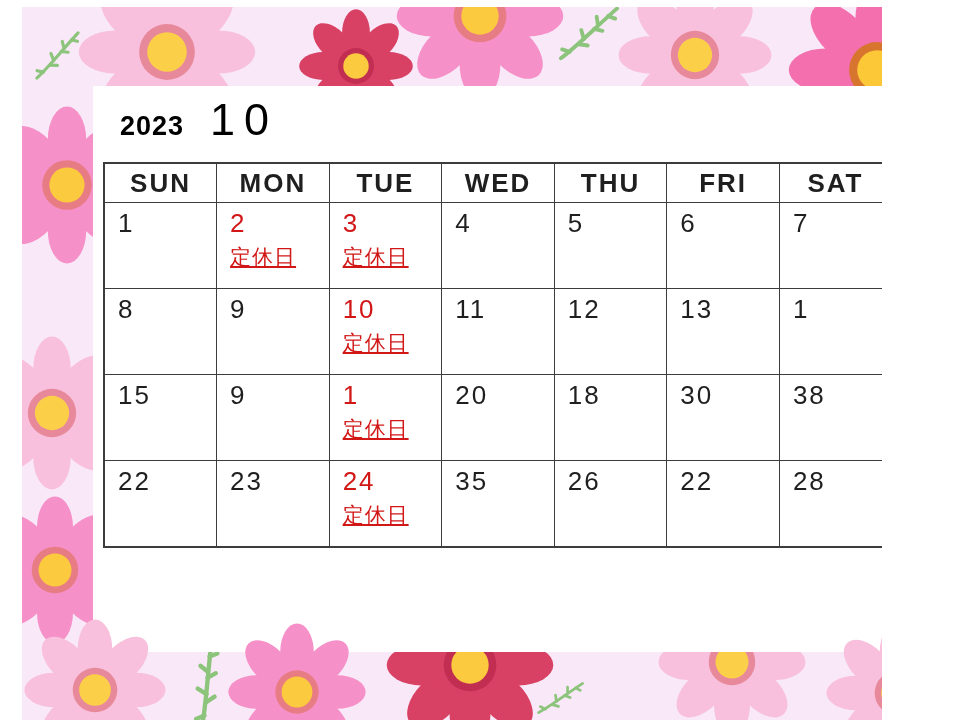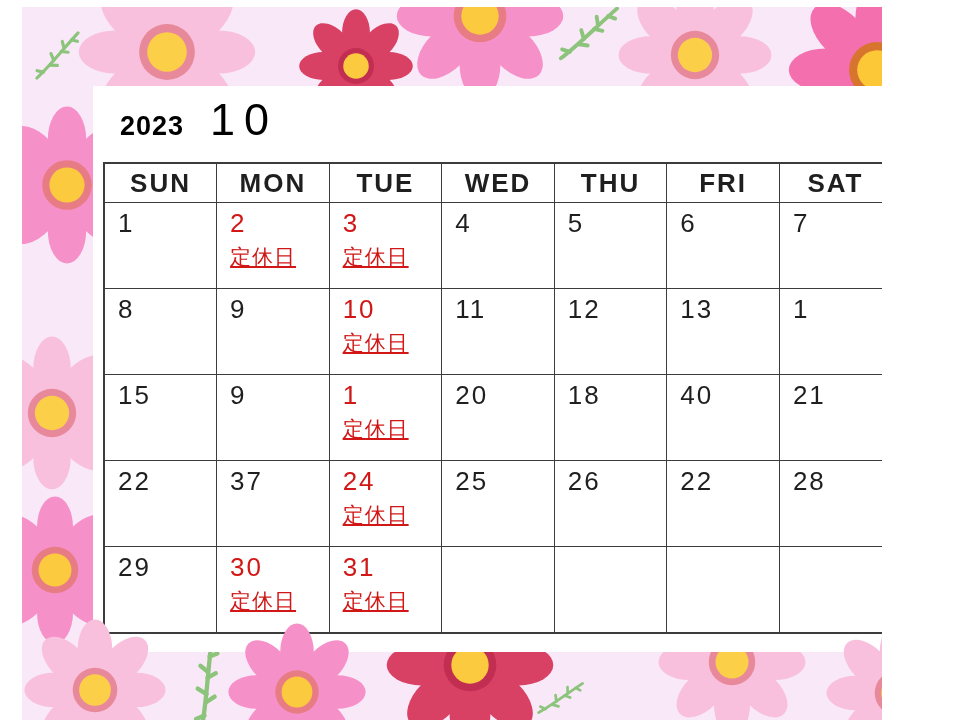--- a/index.html
+++ b/index.html
@@ -346,66 +346,49 @@
               <div class="num">1</div>
               <div class="closed-label">定休日</div>
             </td>
             <td>
               <div class="num">20</div>
             </td>
             <td>
               <div class="num">18</div>
             </td>
             <td>
-              <div class="num">40</div>
-            </td>
-            <td>
-              <div class="num">21</div>
+              <div class="num">30</div>
+            </td>
+            <td>
+              <div class="num">38</div>
             </td>
           </tr>
           <tr>
             <td>
               <div class="num">22</div>
             </td>
             <td>
-              <div class="num">37</div>
+              <div class="num">23</div>
             </td>
             <td class="closed">
               <div class="num">24</div>
               <div class="closed-label">定休日</div>
             </td>
             <td>
-              <div class="num">25</div>
+              <div class="num">35</div>
             </td>
             <td>
               <div class="num">26</div>
             </td>
             <td>
               <div class="num">22</div>
             </td>
             <td>
               <div class="num">28</div>
             </td>
-          </tr>
-          <tr>
-            <td>
-              <div class="num">29</div>
-            </td>
-            <td class="closed">
-              <div class="num">30</div>
-              <div class="closed-label">定休日</div>
-            </td>
-            <td class="closed">
-              <div class="num">31</div>
-              <div class="closed-label">定休日</div>
-            </td>
-            <td></td>
-            <td></td>
-            <td></td>
-            <td></td>
           </tr>
         </tbody>
     </table>
   </div>
 
   <div class="layer-front">
       <div class="flower" style="left: 23px; top: 618px;"><svg viewBox="-100 -100 200 200" width="144" height="144">
           <g>
             <ellipse cx="0" cy="-57" rx="24" ry="41" fill="#f8c0dd" transform="rotate(0)"></ellipse>
             <ellipse cx="0" cy="-57" rx="24" ry="41" fill="#f8c0dd" transform="rotate(45)"></ellipse>

